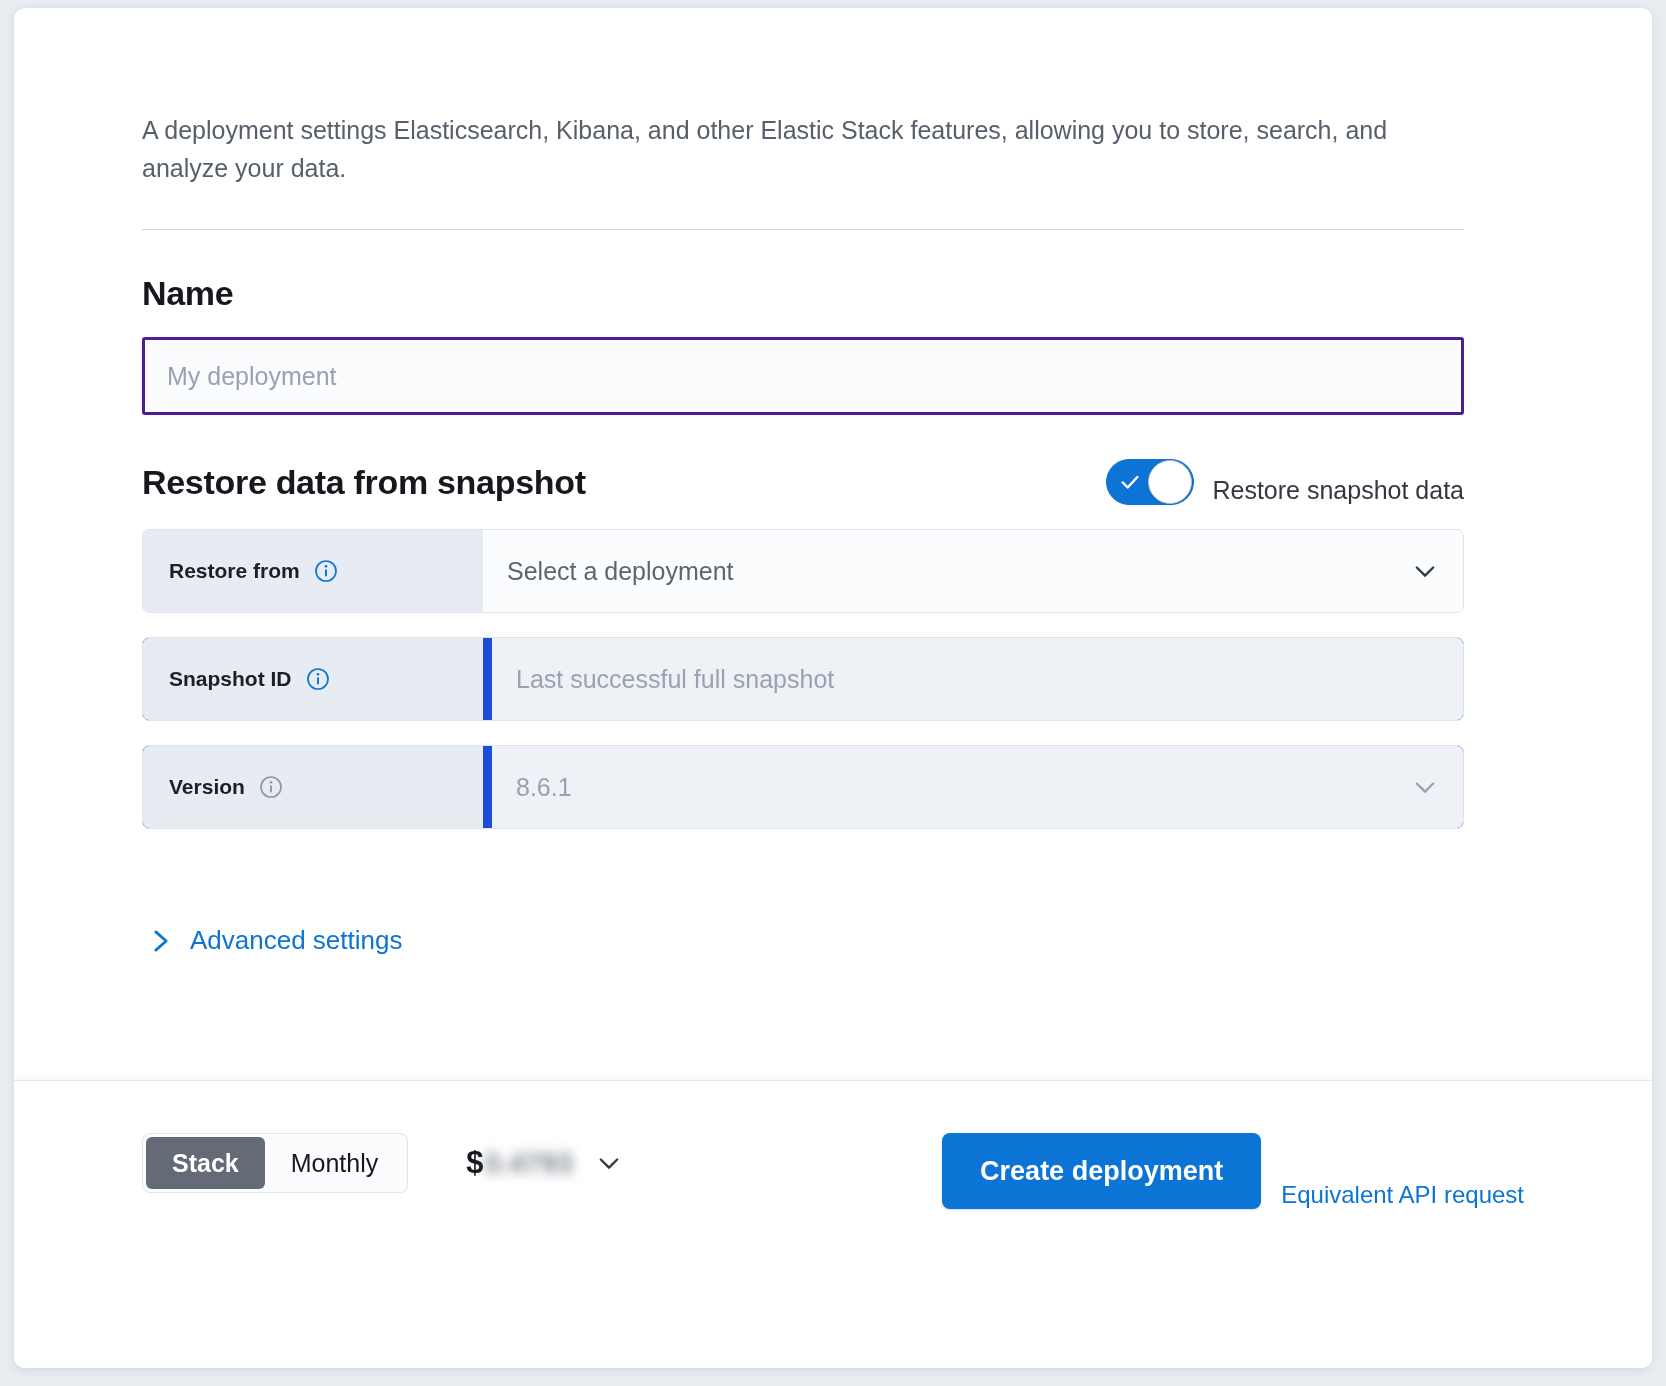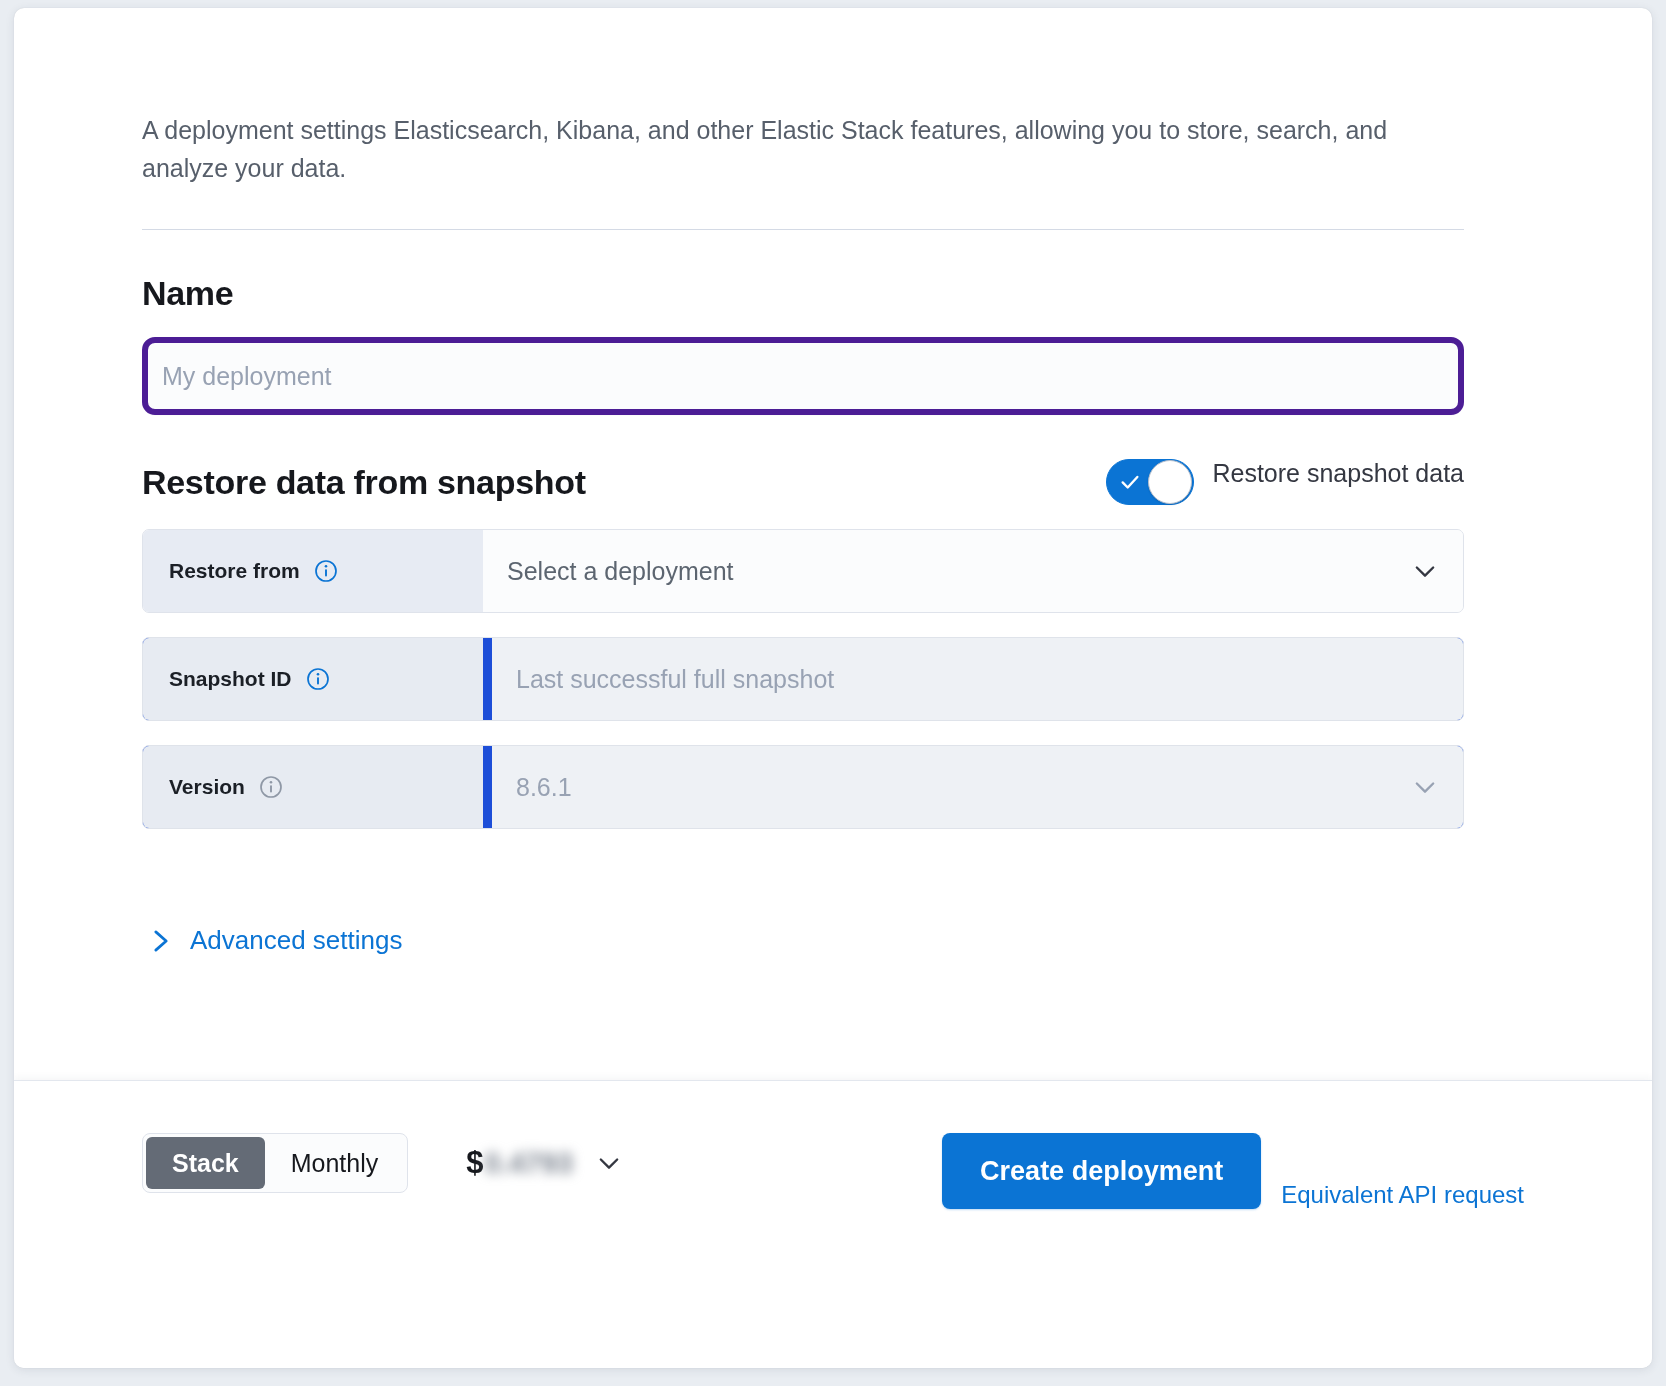--- a/index.html
+++ b/index.html
@@ -63,42 +63,42 @@
     font-size: 34px;
     font-weight: 700;
     color: #16181d;
     margin: 44px 0 24px 0;
     letter-spacing: -0.3px;
   }
   .name-input {
     width: 1322px;
     height: 78px;
     background: #fbfcfd;
-    border: 6px solid #4c1d95;
-    border-radius: 13px;
+    border: 3px solid #4c1d95;
+    border-radius: 3px;
     font-size: 25px;
     color: #98a2b3;
-    padding: 0 14px;
+    padding: 0 22px;
     font-family: "Liberation Sans", sans-serif;
     box-shadow: 0 1px 1px rgba(0,0,0,0.02);
     outline: none;
   }
   .name-input::placeholder { color: #98a2b3; }
 
   .snap-header {
     display: flex;
     align-items: center;
     justify-content: space-between;
     width: 1322px;
     margin: 44px 0 24px 0;
   }
   .snap-header h2 { margin: 0; }
   .toggle-wrap {
     display: flex;
-    align-items: flex-start;
+    align-items: flex-end;
     gap: 18px;
   }
   .switch {
     position: relative;
     width: 88px; height: 46px;
     background: #0b74d4;
     border-radius: 23px;
     border: 1px solid #0b74d4;
     display: flex;
     align-items: center;

